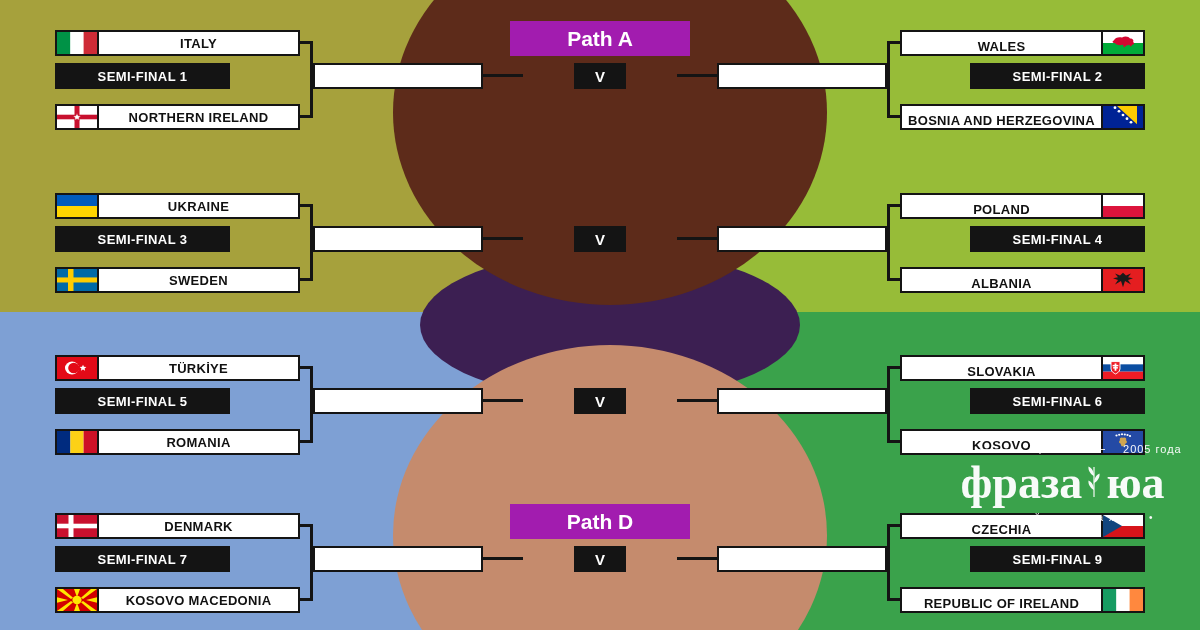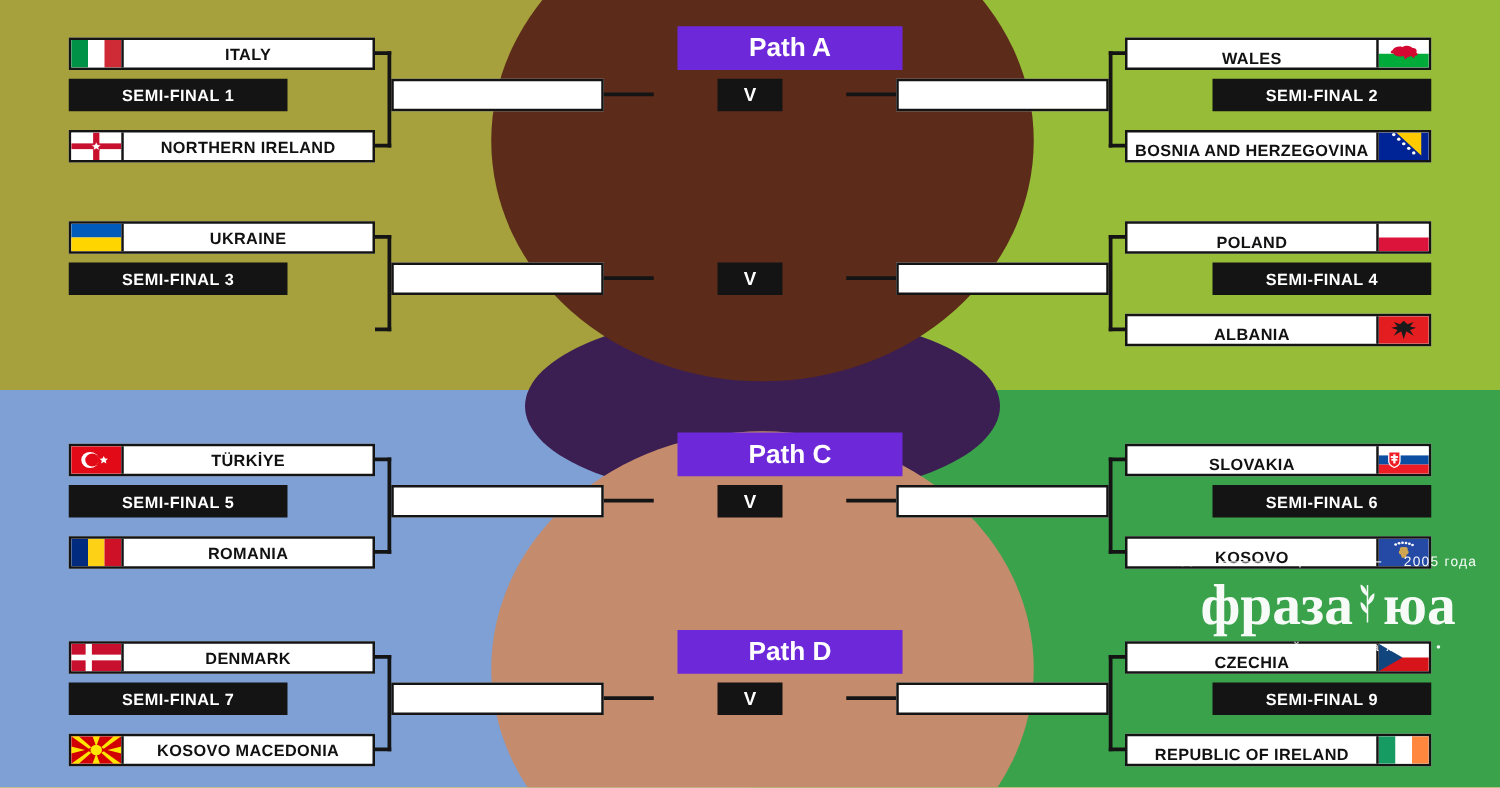--- a/index.html
+++ b/index.html
@@ -29,21 +29,21 @@
   .team-l { left:55px; width:245px; }
   .team-r { left:900px; width:245px;align-items:flex-end; }
   .row-top { top:9px; }
   .row-bot { top:83px; }
   .semi { background:#141414; color:#ffffff; font-weight:bold; font-size:13px; letter-spacing:.4px; justify-content:center; top:42px; }
   .semi-l { left:55px; width:175px; }
   .semi-r { left:970px; width:175px; }
   .winner { background:#ffffff; border:2px solid #141414; top:42px; }
   .winner-l { left:313px; width:170px; }
   .winner-r { left:717px; width:170px; }
-  .banner { left:510px; width:180px; top:0; height:35px; background:#6d28d9; color:#ffffff; font-weight:bold; font-size:21px; justify-content:center;margin-left:32px; }
+  .banner { left:510px; width:180px; top:0; height:35px; background:#a21caf; color:#ffffff; font-weight:bold; font-size:21px; justify-content:center; }
   .vbox { left:574px; width:52px; top:42px; background:#141414; color:#ffffff; font-weight:bold; font-size:15px; justify-content:center; }
   .ln { position:absolute; background:#141414; }
   .stub-tl { left:300px; top:20px; width:13px; height:3px; }
   .stub-bl { left:300px; top:94px; width:13px; height:3px; }
   .vert-l  { left:310px; top:20px; width:3px; height:77px; }
   .mid-l   { left:483px; top:53px; width:40px; height:3px; }
   .stub-tr { left:887px; top:20px; width:13px; height:3px; }
   .stub-br { left:887px; top:94px; width:13px; height:3px; }
   .vert-r  { left:887px; top:20px; width:3px; height:77px; }
   .mid-r   { left:677px; top:53px; width:40px; height:3px; }
@@ -123,31 +123,41 @@
             <circle cx="12" cy="1.8" r="1.4" fill="#ffffff"></circle>
             <circle cx="16" cy="5.8" r="1.4" fill="#ffffff"></circle>
             <circle cx="20" cy="9.8" r="1.4" fill="#ffffff"></circle>
             <circle cx="24" cy="13.8" r="1.4" fill="#ffffff"></circle>
             <circle cx="28" cy="17.8" r="1.4" fill="#ffffff"></circle>
           </svg>
         </span>
     </div>
   </section>
 
-  <section class="path" style="top:168px">
+  <section class="path" style="top:184px">
     <div class="box team team-l row-top">
       <span class="flag flag-l">
           <svg viewBox="0 0 40 24" preserveAspectRatio="none">
             <rect width="40" height="12" fill="#005bbb"></rect>
             <rect y="12" width="40" height="12" fill="#ffd500"></rect>
           </svg>
         </span>
       <span class="name">UKRAINE</span>
     </div>
     <div class="box semi semi-l">SEMI-FINAL 3</div>
+    <div class="box team team-l row-bot">
+      <span class="flag flag-l">
+          <svg viewBox="0 0 40 24" preserveAspectRatio="none">
+            <rect width="40" height="24" fill="#006aa7"></rect>
+            <rect x="11" width="5.5" height="24" fill="#fecc00"></rect>
+            <rect y="9.2" width="40" height="5.5" fill="#fecc00"></rect>
+          </svg>
+        </span>
+      <span class="name">SWEDEN</span>
+    </div>
     <div class="box winner winner-l"></div>
     <div class="ln stub-tl"></div>
     <div class="ln stub-bl"></div>
     <div class="ln vert-l"></div>
     <div class="ln mid-l"></div>
     <div class="box vbox">V</div>
     <div class="ln mid-r"></div>
     <div class="box winner winner-r"></div>
     <div class="ln stub-tr"></div>
     <div class="ln stub-br"></div>
@@ -194,21 +204,20 @@
             <rect x="26.6" width="13.4" height="24" fill="#ce1126"></rect>
           </svg>
         </span>
       <span class="name">ROMANIA</span>
     </div>
     <div class="box winner winner-l"></div>
     <div class="ln stub-tl"></div>
     <div class="ln stub-bl"></div>
     <div class="ln vert-l"></div>
     <div class="ln mid-l"></div>
-    <div class="box banner">Path C</div>
     <div class="box vbox">V</div>
     <div class="ln mid-r"></div>
     <div class="box winner winner-r"></div>
     <div class="ln stub-tr"></div>
     <div class="ln stub-br"></div>
     <div class="ln vert-r"></div>
     <div class="box team team-r row-top">
       <span class="name">SLOVAKIA</span>
       <span class="flag flag-r">
           <svg viewBox="0 0 40 24" preserveAspectRatio="none">

